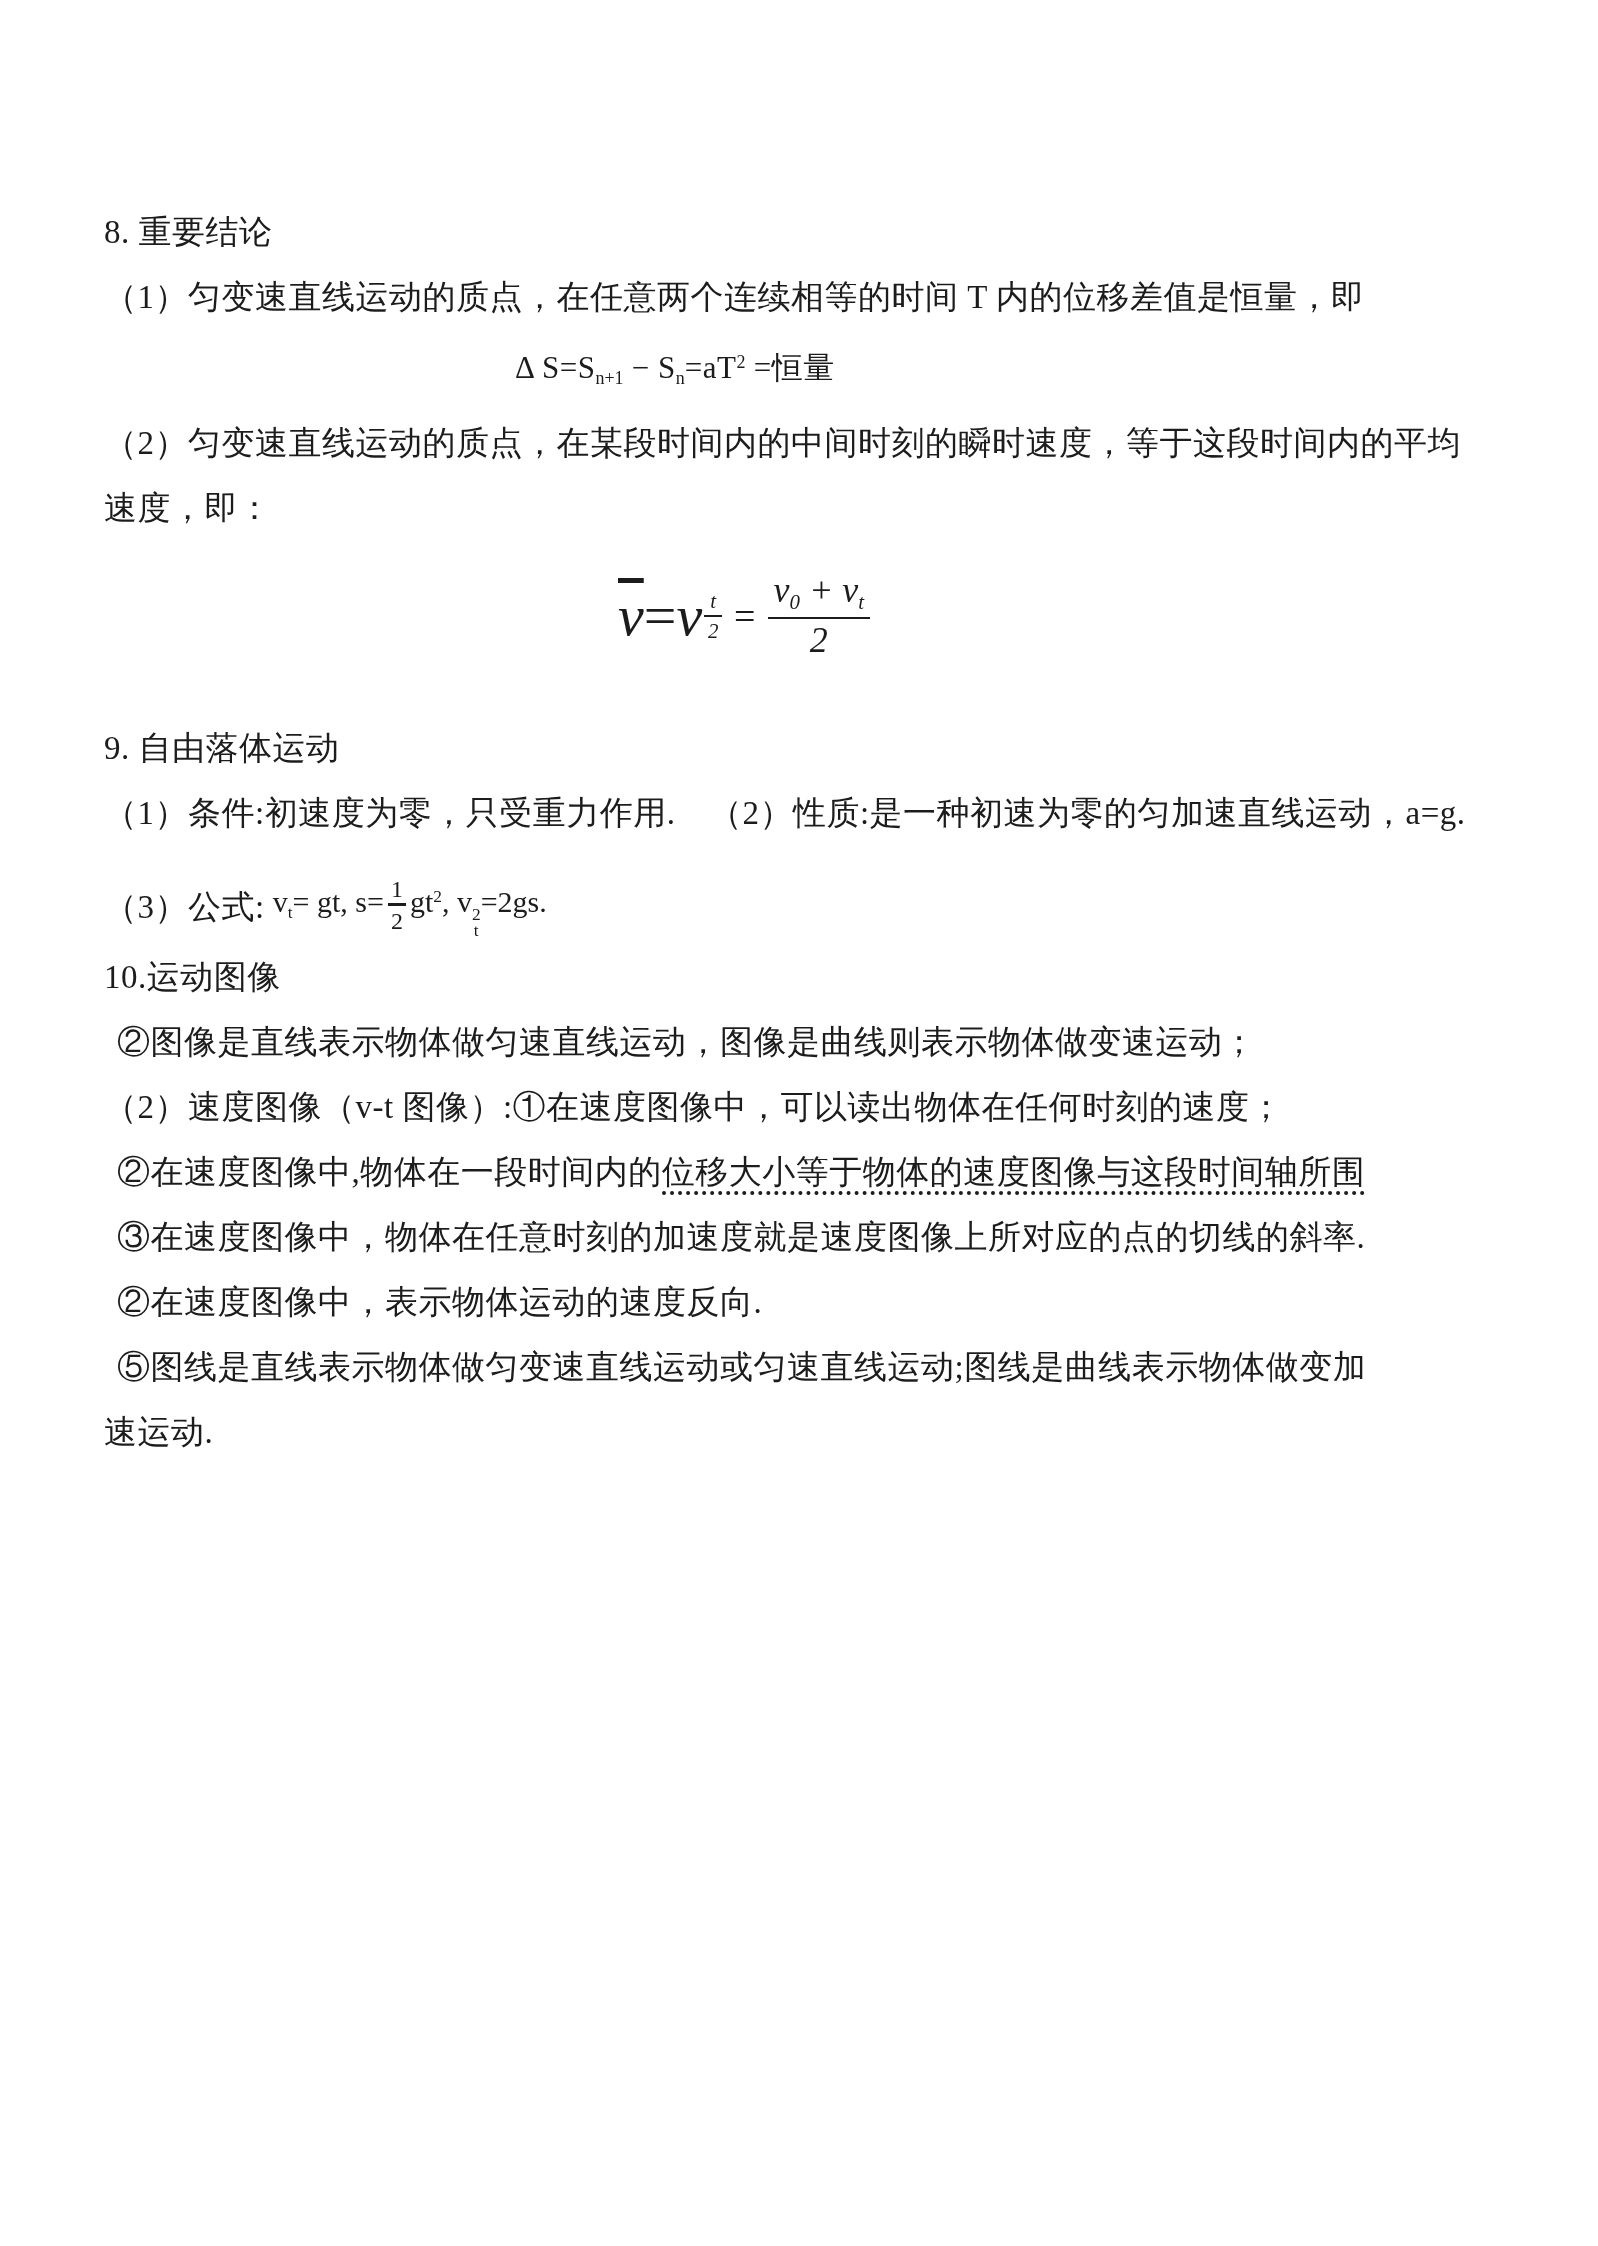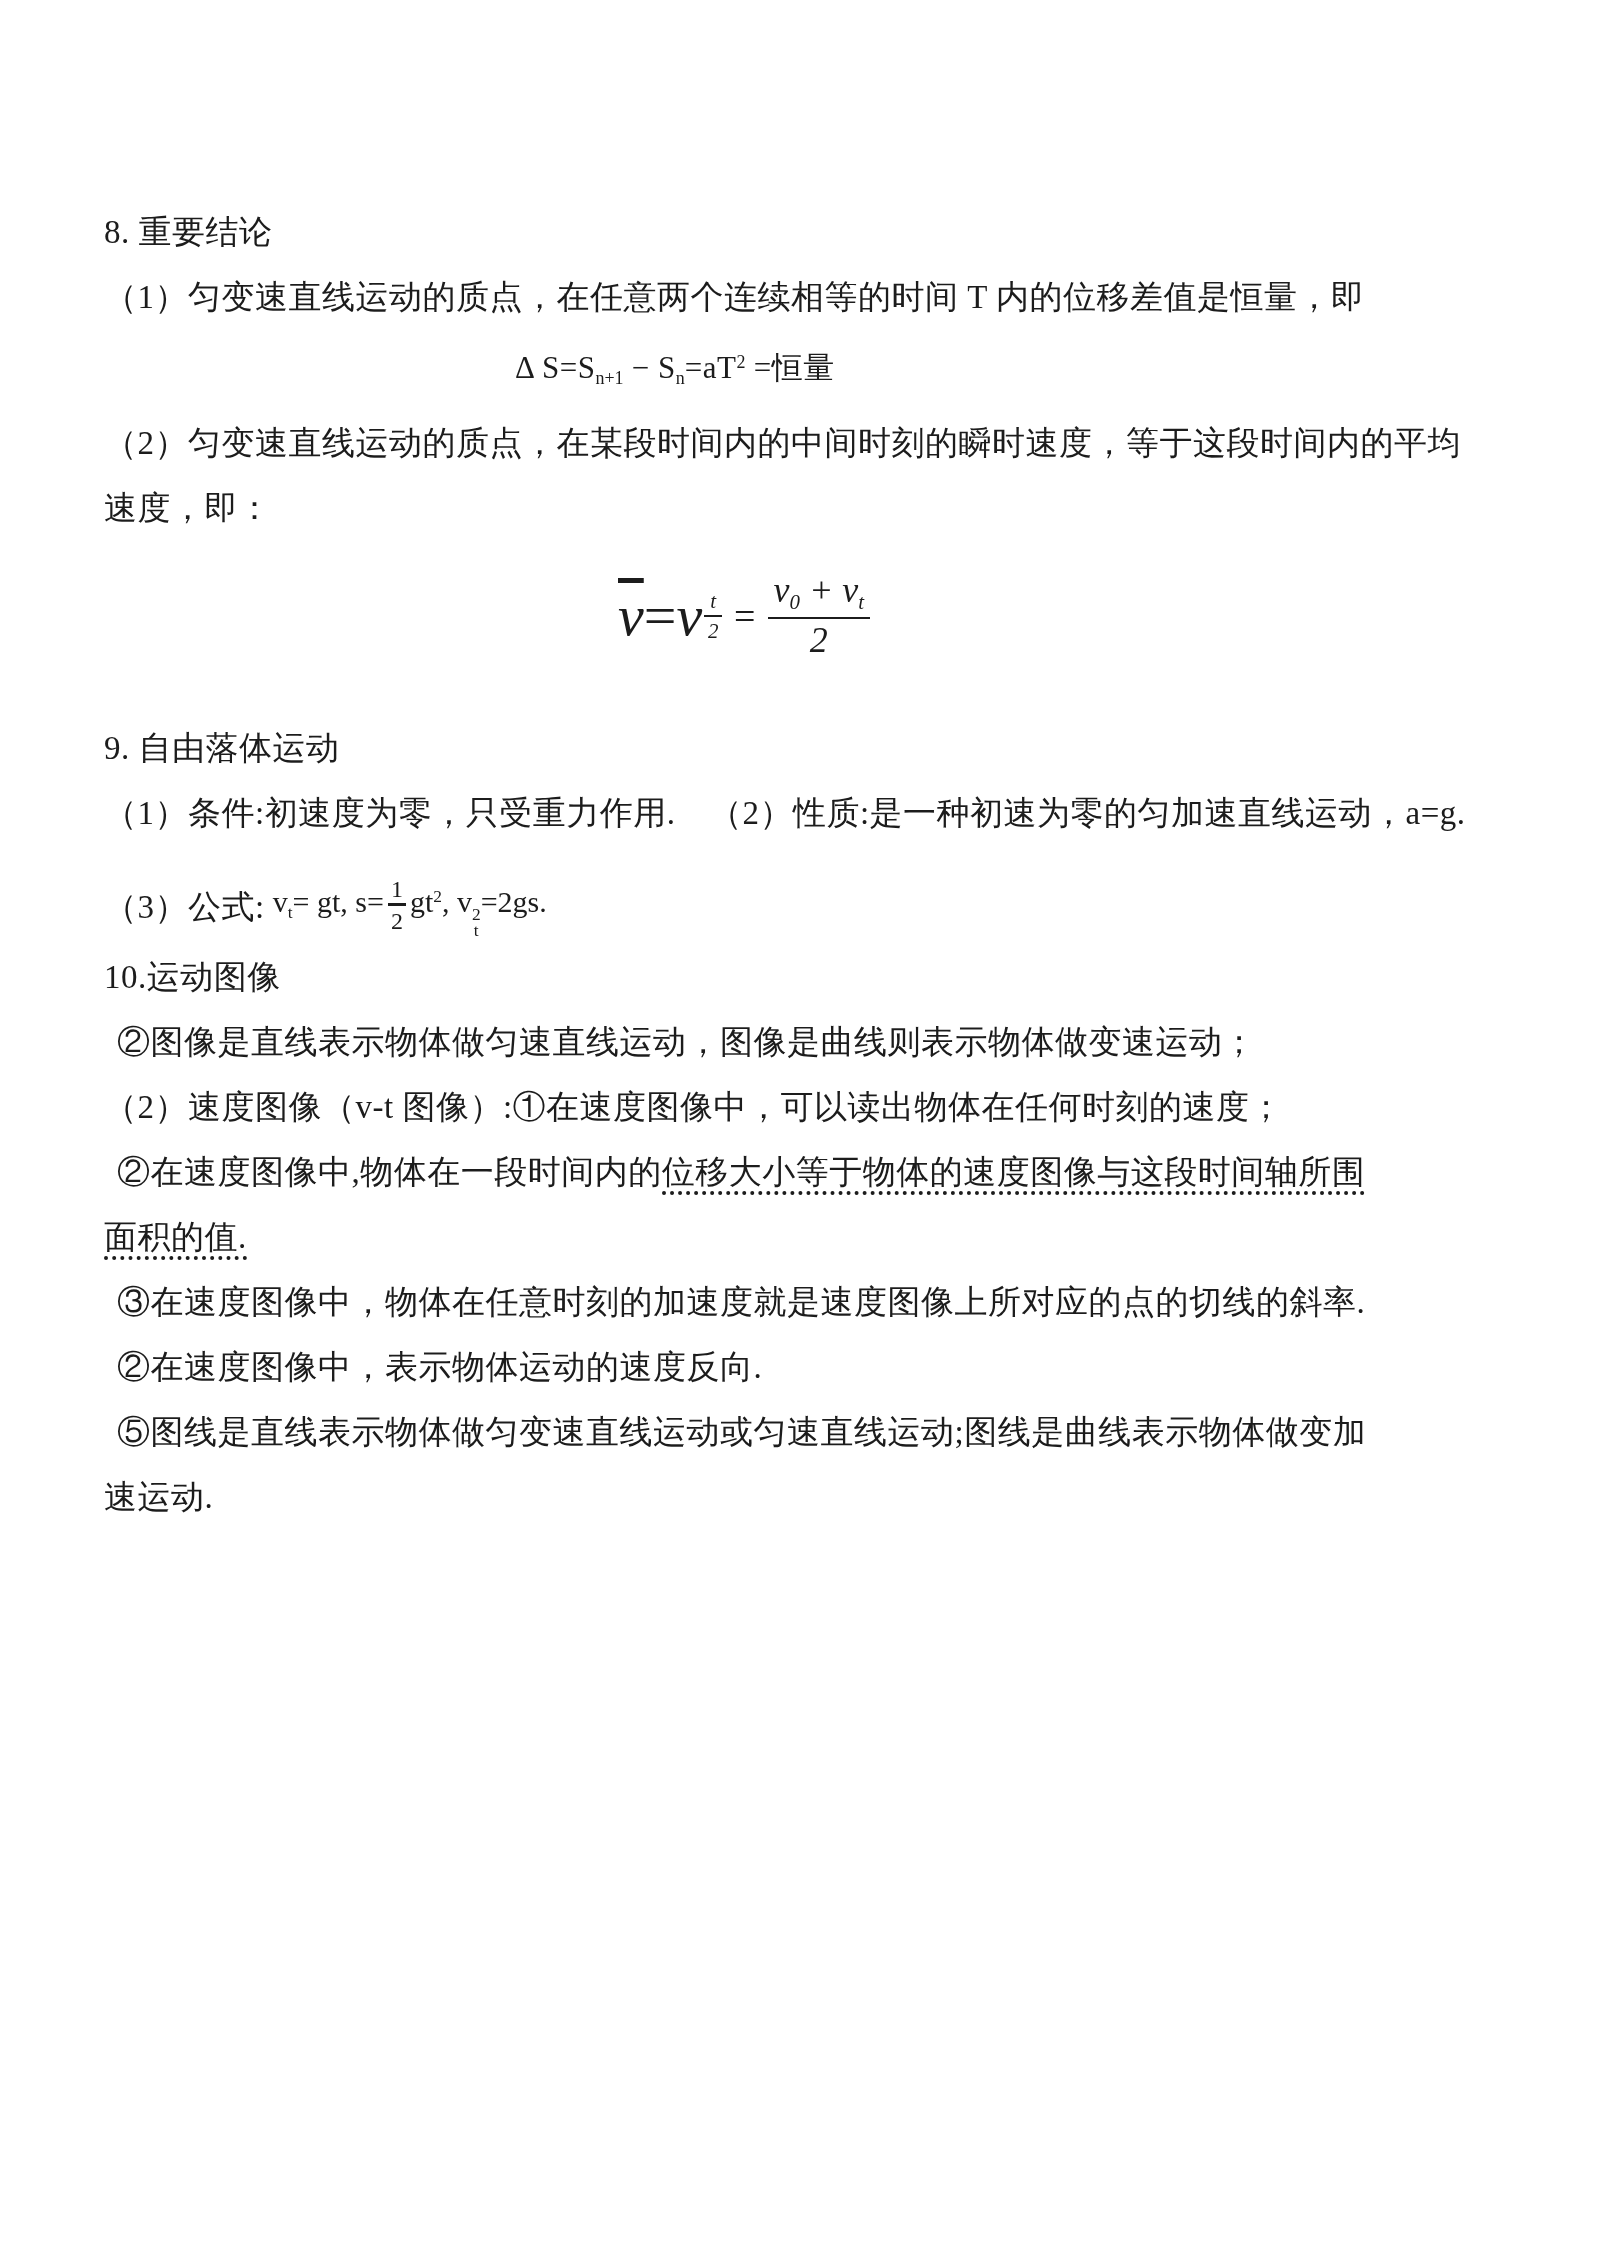--- a/index.html
+++ b/index.html
@@ -99,20 +99,19 @@
             <span class="fd">2</span>
           </span><span>gt</span><sup class="s">2</sup><span>, v</span><span class="supsub">
             <span>2</span>
             <span>t</span>
           </span><span>=2gs.</span></span></div>
 
     <div class="line">10.运动图像</div>
     <div class="line indent-circ">②图像是直线表示物体做匀速直线运动，图像是曲线则表示物体做变速运动；</div>
     <div class="line indent-paren">（2）速度图像（v-t 图像）:①在速度图像中，可以读出物体在任何时刻的速度；</div>
     <div class="line indent-circ"><span>②在速度图像中,物体在一段时间内的</span><span class="u-dot">位移大小等于物体的速度图像与这段时间轴所围</span></div>
-    <div class="line"><span class="u-dot">面积的值.</span></div>
     <div class="line indent-circ">③在速度图像中，物体在任意时刻的加速度就是速度图像上所对应的点的切线的斜率.</div>
     <div class="line indent-circ">②在速度图像中，表示物体运动的速度反向.</div>
     <div class="line indent-circ">⑤图线是直线表示物体做匀变速直线运动或匀速直线运动;图线是曲线表示物体做变加</div>
     <div class="line">速运动.</div>
 
   </div>
 </div>
 
 </body></html>

